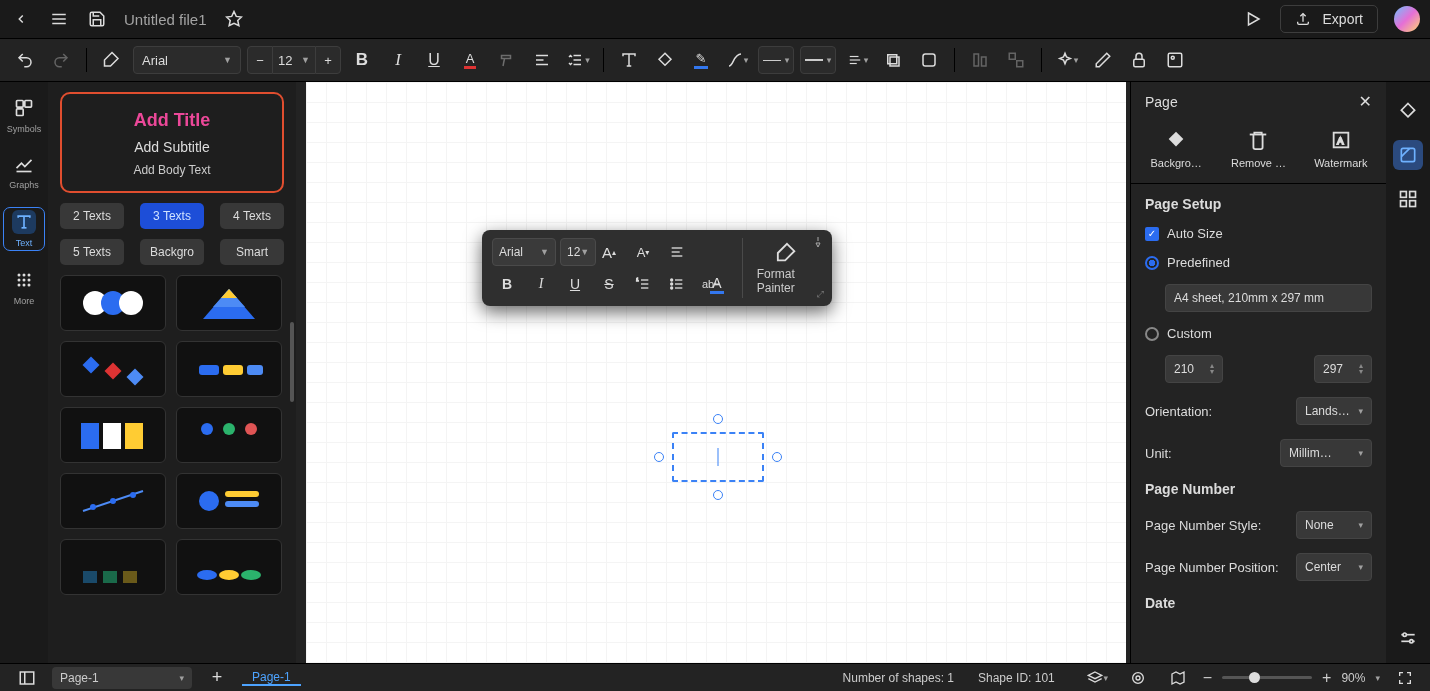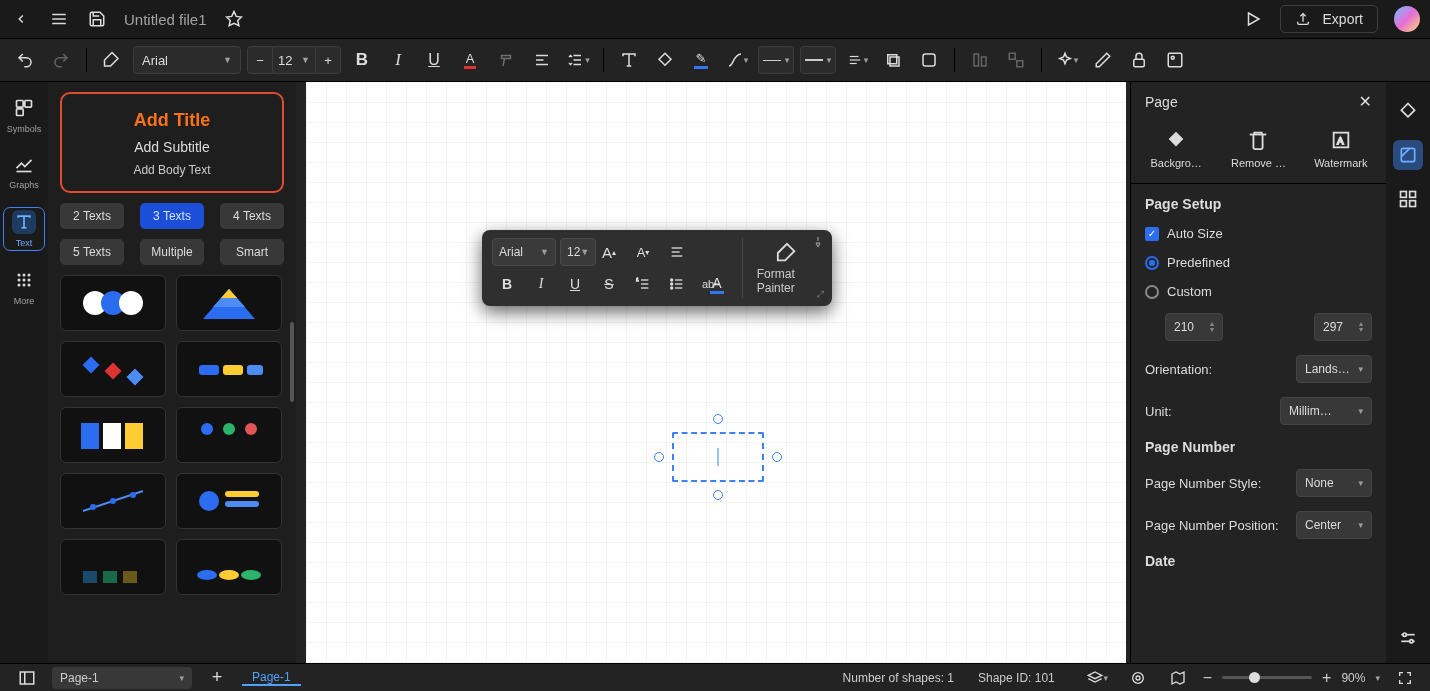--- a/index.html
+++ b/index.html
@@ -96,21 +96,21 @@
   .rail-item.active { outline:1px solid var(--accent); border-radius:6px; padding:2px 0;}
   .side-panel {
     width:248px; background:#1e1e1e; padding:10px 12px; display:flex; flex-direction:column; gap:10px;
     position:relative;
   }
   .add-card {
     border:2px solid var(--accent-red); border-radius:10px;
     display:flex; flex-direction:column; align-items:center; gap:8px;
     padding:16px 8px 14px;
   }
-  .add-title { font-size:18px; font-weight:600; color:#f97316;}
+  .add-title { font-size:18px; font-weight:600; color:#ec4899;}
   .add-sub { font-size:14px; font-weight:500; color:#ddd;}
   .add-body { font-size:12px; color:#ccc;}
   .section-title { font-size:15px; font-weight:500; color:#e0e0e0; padding:6px 0 2px;}
   .chip-row { display:flex; gap:16px; }
   .chip {
     flex:1; text-align:center; padding:6px 0; border-radius:5px;
     background:var(--bg-input); font-size:12px;
   }
   .chip.active { background:#1d4ed8; color:#cfe2ff;}
   .thumb-grid {
@@ -472,21 +472,21 @@
       <div class="add-sub">Add Subtitle</div>
       <div class="add-body">Add Body Text</div>
     </div>
     <div class="chip-row">
       <div class="chip">2 Texts</div>
       <div class="chip active">3 Texts</div>
       <div class="chip">4 Texts</div>
     </div>
     <div class="chip-row">
       <div class="chip">5 Texts</div>
-      <div class="chip">Multiple</div>
+      <div class="chip">Backgro</div>
       <div class="chip">Smart</div>
     </div>
     <div class="thumb-grid">
       <div class="thumb">
           <svg width="80" height="40">
             <circle cx="22" cy="20" r="12" fill="#fff"></circle>
             <circle cx="40" cy="20" r="12" fill="#2b6cf0"></circle>
             <circle cx="58" cy="20" r="12" fill="#fff"></circle>
           </svg>
         </div>
@@ -665,20 +665,23 @@
     <div class="rp-body">
       <div class="rp-section-title">Page Setup</div>
       <div class="row">
         <div class="checkbox">✓</div>
         <span>Auto Size</span>
       </div>
       <div class="row">
         <span class="radio on"></span>
         <span>Predefined</span>
       </div>
+      <div class="select-field" style="margin-left:20px">
+        <span>A4 sheet, 210mm x 297 mm</span>
+      </div>
       <div class="row">
         <span class="radio"></span>
         <span>Custom</span>
       </div>
       <div class="row" style="margin-left:20px; justify-content:space-between">
         <div class="select-field num-field">
             <span>210</span>
             <span style="font-size:8px;line-height:6px;color:#888">▴<br>▾</span>
           </div>
         <div class="select-field num-field">

